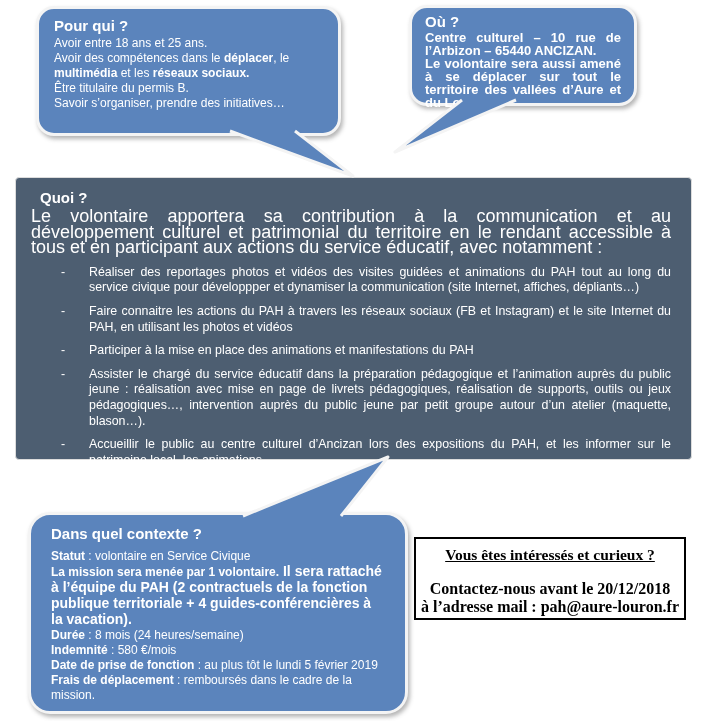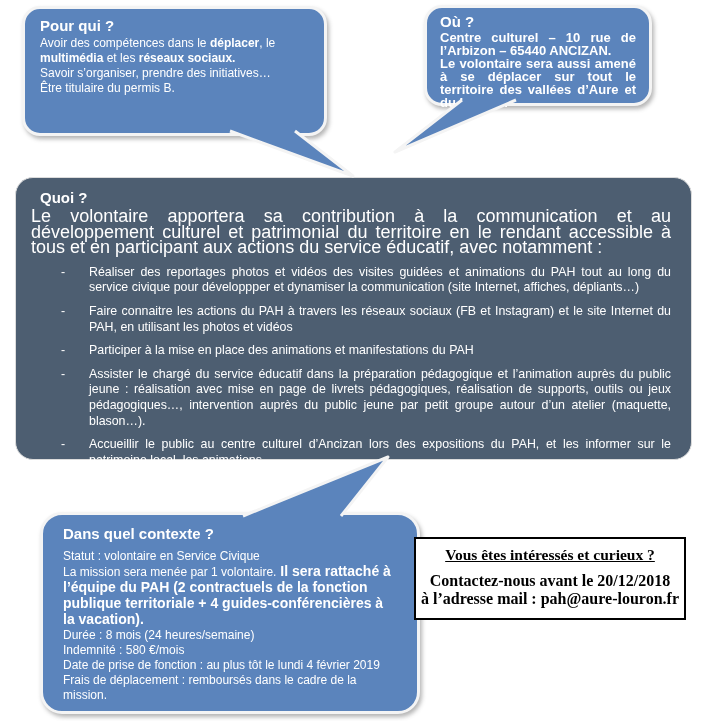--- a/index.html
+++ b/index.html
@@ -7,71 +7,72 @@
   .page{position:relative;width:707px;height:721px;background:#ffffff;
         font-family:"Liberation Sans",sans-serif;overflow:hidden;}
 
   
   .bubble{position:absolute;background:#5b84bc;border:3px solid #f4f4f4;
           border-radius:18px;box-shadow:2px 3px 4px rgba(90,90,90,.45);
           color:#fff;box-sizing:border-box;z-index:2;}
   .bubble-title{font-size:15px;font-weight:bold;margin:0 0 2px 0;}
   .bubble p{margin:0;font-size:12px;line-height:15px;}
 
-  .bubble-pour-qui{left:22px;top:6px;width:305px;height:130px;padding:8px 15px;}
-  .bubble-ou{left:424px;top:5px;width:228px;height:101px;padding:5px 13px;}
+  .bubble-pour-qui{left:36px;top:6px;width:305px;height:130px;padding:8px 15px;}
+  .bubble-ou{left:409px;top:5px;width:228px;height:101px;padding:5px 13px;}
   .bubble-ou p{font-weight:bold;font-size:13px;line-height:13px;text-align:justify;}
   .bubble-ou .bubble-title{margin-bottom:1px;}
 
-  .bubble-contexte{left:40px;top:512px;width:380px;height:202px;padding:10px 20px;border-radius:22px;}
+  .bubble-contexte{left:28px;top:512px;width:380px;height:202px;padding:10px 20px;border-radius:22px;}
   .bubble-contexte .bubble-title{margin-bottom:7px;}
   .ctx-row{margin:0 0 5px 0;font-size:12.8px;line-height:16.5px;}
-  .ctx-label{font-weight:normal;}
+  .ctx-label{font-weight:bold;}
   .ctx-small{font-weight:bold;font-size:14px;line-height:14.5px;}
 
   
   .quoi-panel{position:absolute;left:15px;top:177px;width:677px;height:283px;
-              background:#4d5e71;border:1px solid #dcdcdc;border-radius:18px;
+              background:#4d5e71;border:1px solid #dcdcdc;border-radius:4px;
               color:#fff;box-sizing:border-box;padding:11px 20px 8px 15px;z-index:1;}
   .quoi-panel .bubble-title{margin:0 0 3px 9px;}
   .quoi-intro{margin:0 0 9px 0;font-size:18px;line-height:15.6px;text-align:justify;}
   .quoi-outro{margin:5px 0 0 0;font-size:12.4px;line-height:15.6px;}
   .bullet-row{display:flex;margin:0 0 8px 30px;}
   .bullet-marker{width:28px;flex:0 0 28px;font-size:12.4px;line-height:15.6px;}
   .bullet-text{flex:1;font-size:12.4px;line-height:15.6px;text-align:justify;margin:0;}
 
   
   .tails{position:absolute;left:0;top:0;z-index:3;pointer-events:none;}
 
   
   .contact-box{position:absolute;left:414px;top:537px;width:272px;height:83px;
                border:2px solid #000;box-sizing:border-box;background:#fff;
                font-family:"Liberation Serif",serif;color:#000;text-align:center;
                padding:7px 4px;z-index:2;}
-  .contact-title{font-size:15.5px;font-weight:bold;text-decoration:underline;margin:0 0 8px 0;}
+  .contact-title{font-size:15.5px;font-weight:bold;text-decoration:underline;margin:0 0 16px 0;}
   .contact-line{font-size:16px;font-weight:bold;line-height:17.5px;margin:0;}
 
   
   .logo{position:absolute;left:499px;top:641px;width:185px;height:72px;z-index:2;}
   .logo-mark{position:absolute;left:0;top:2px;}
   .logo-text{position:absolute;left:40px;top:3px;}
   .logo-word{font-size:16px;font-weight:bold;color:#1d3e94;line-height:16.5px;
              letter-spacing:.3px;transform:scaleX(.92);transform-origin:left;}
   .logo-tagline{margin-top:3px;font-size:6.4px;line-height:7.6px;color:#d0232a;font-weight:bold;}
 </style>
 </head>
 <body>
 
 <div class="page">
 
   <div class="bubble bubble-pour-qui">
     <div class="bubble-title">Pour qui ?</div>
+    <p>Avoir entre 18 ans et 25 ans.</p>
     <p><span>Avoir des compétences dans le </span><b>déplacer</b><span>, le </span><b>multimédia</b><span> et les </span><b>réseaux sociaux.</b></p>
+    <p>Être titulaire du permis B.</p>
     <p>Savoir s’organiser, prendre des initiatives…</p>
-    <p>Être titulaire du permis B.</p>
   </div>
 
   <div class="bubble bubble-ou">
     <div class="bubble-title">Où ?</div>
     <p>Centre culturel – 10 rue de l’Arbizon – 65440 ANCIZAN.</p>
     <p>Le volontaire sera aussi amené à se déplacer sur tout le territoire des vallées d’Aure et du Louron.</p>
   </div>
 
   <div class="quoi-panel">
     <div class="bubble-title">Quoi ?</div>
@@ -98,21 +99,21 @@
     </div>
     <p class="quoi-outro">Le volontaire pourra proposer toute initiative qui permette de développer les objectifs de la mission.</p>
   </div>
 
   <div class="bubble bubble-contexte">
     <div class="bubble-title">Dans quel contexte ?</div>
     <p class="ctx-row"><span class="ctx-label">Statut</span><span> : volontaire en Service Civique</span></p>
     <p class="ctx-row"><span class="ctx-label">La mission sera menée par 1 volontaire.</span><span class="ctx-small"> Il sera rattaché à l’équipe du PAH (2 contractuels de la fonction publique territoriale + 4 guides-conférencières à la vacation).</span></p>
     <p class="ctx-row"><span class="ctx-label">Durée</span><span> : 8 mois (24 heures/semaine)</span></p>
     <p class="ctx-row"><span class="ctx-label">Indemnité</span><span> : 580 €/mois</span></p>
-    <p class="ctx-row"><span class="ctx-label">Date de prise de fonction</span><span> : au plus tôt le lundi 4 février 2019</span></p>
+    <p class="ctx-row"><span class="ctx-label">Date de prise de fonction</span><span> : au plus tôt le lundi 5 février 2019</span></p>
     <p class="ctx-row"><span class="ctx-label">Frais de déplacement</span><span> : remboursés dans le cadre de la mission.</span></p>
   </div>
 
   <div class="contact-box">
     <p class="contact-title">Vous êtes intéressés et curieux ?</p>
     <p class="contact-line">Contactez-nous avant le 20/12/2018</p>
     <p class="contact-line">à l’adresse mail : pah@aure-louron.fr</p>
   </div>
 
 

